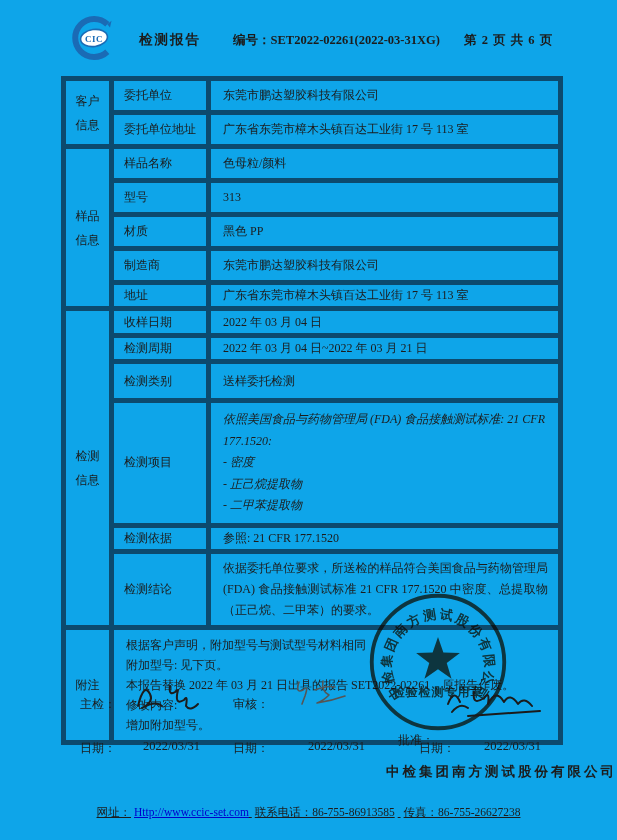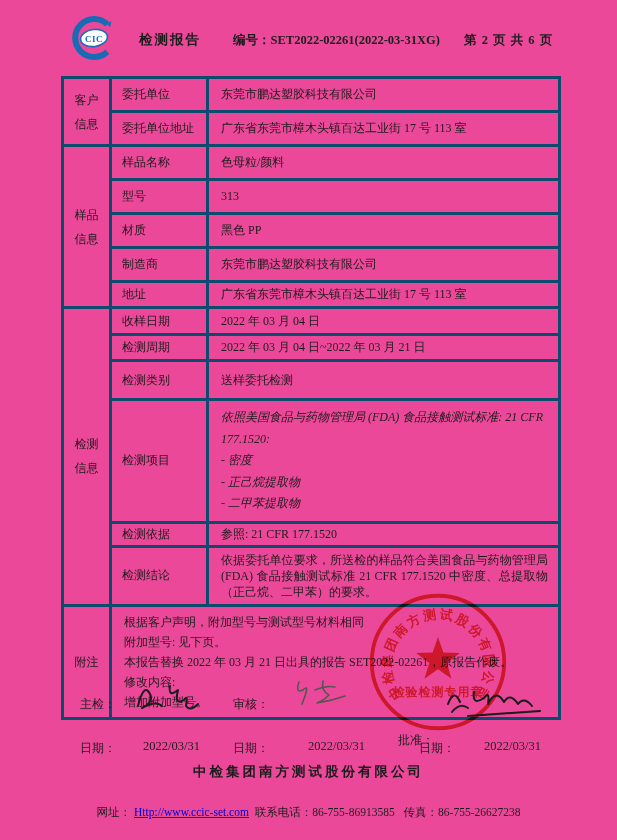--- a/index.html
+++ b/index.html
@@ -1,47 +1,47 @@
 <!DOCTYPE html>
 <html><head>
 <meta charset="utf-8">
 <style>
   * { box-sizing: border-box; }
   html,body { margin:0; padding:0; background:#ffffff; }
   .page {
     position: relative;
     width: 617px; height: 840px;
-    background: #ec4899;
+    background: #0ea5e9;
     font-family: "Liberation Serif", "DejaVu Serif", serif;
     color: #1c1c1c;
     overflow: hidden;
   }
 
   
   .logo { position:absolute; left:62px; top:13px; width:64px; height:50px; }
   .report-title { position:absolute; left:139px; top:31px; font-size:13.5px; font-weight:bold; letter-spacing:2px; }
   .report-no { position:absolute; left:233px; top:32px; font-size:12.5px; font-weight:bold; }
   .page-info { position:absolute; left:464px; top:32px; font-size:12.5px; font-weight:bold; letter-spacing:1px; }
 
   
   table.report-table {
     position:absolute; left:61px; top:76px;
     width:497px; border-collapse:collapse; table-layout:fixed;
   }
   .report-table td {
-    border:3px solid #0c4a6e;
+    border:5px solid #0c4a6e;
     font-size:12px; vertical-align:middle;
     padding:2px 6px;
   }
   td.group { text-align:center; white-space:pre-line; line-height:24px; padding:0; }
   td.label { padding-left:10px; }
   td.value { padding-left:12px; padding-right:10px; }
   td.pre   { white-space:pre-line; }
   td.project { line-height:21.5px; padding-top:6px; padding-bottom:6px;font-style:italic; }
-  td.conclusion { line-height:16px; text-align:justify; padding-top:4px; padding-bottom:4px; }
+  td.conclusion { line-height:21px; text-align:justify; padding-top:4px; padding-bottom:4px; }
   td.notes-cell { line-height:20px; padding-top:5px; padding-bottom:5px; }
   tr.r34{height:34px} tr.r31{height:26px} tr.r27{height:27px} tr.r26{height:26px}
   tr.r25{height:39px} tr.r86{height:86px} tr.r22{height:22px} tr.r49{height:49px} tr.r99{height:99px}
 
   
   .stamp {
     position:absolute; left:366px; top:590px; width:144px; height:144px;
     opacity:.88; mix-blend-mode:multiply; z-index:5; pointer-events:none;
   }
   .stamp svg { width:100%; height:100%; }
@@ -49,23 +49,23 @@
   .stamp-arc text { font-size:13.5px; text-anchor:middle; }
   .stamp-caption { font-size:12.5px; text-anchor:middle; letter-spacing:1px; }
 
   
   .sig-label { position:absolute; font-size:12px; z-index:6; }
   .sig-svg { position:absolute; z-index:6; }
   .sig-svg path { stroke:#1b1b1b; stroke-width:2; fill:none; stroke-linecap:round; stroke-linejoin:round; }
   .date-value { position:absolute; font-size:12.5px; z-index:6; }
 
   
-  .footer-company { position:absolute; left:0; right:0; top:763px; text-align:center; font-size:13.5px; font-weight:bold; letter-spacing:3px; }
+  .footer-company { position:absolute; left:0; right:0; top:763px; text-align:right; font-size:13.5px; font-weight:bold; letter-spacing:3px; }
   .footer-address { position:absolute; left:0; right:0; top:787px; text-align:center; font-size:11.5px; }
-  .footer-contact { position:absolute; left:0; right:0; top:805px; text-align:center; font-size:11.5px; }
+  .footer-contact { position:absolute; left:0; right:0; top:805px; text-align:center; font-size:11.5px;text-decoration:underline; }
   .footer-contact span { margin:0 3px; }
   a.site-link { color:#0000cc; text-decoration:underline; }
 </style>
 </head>
 <body>
 
 <div class="page">
 
   <div class="logo">
     <svg viewBox="0 0 64 50">

